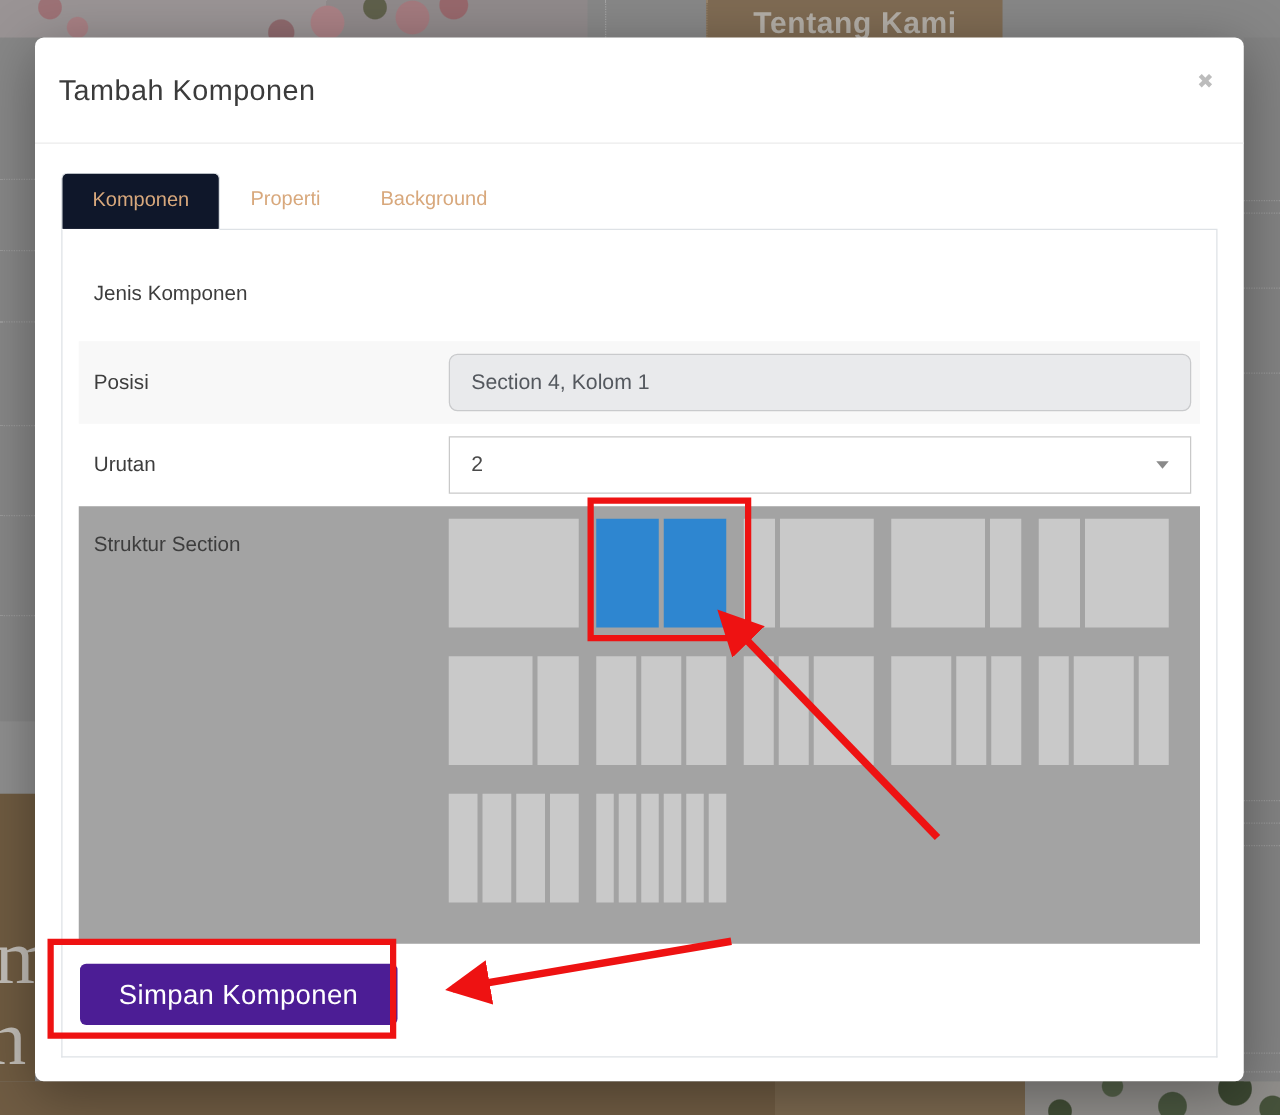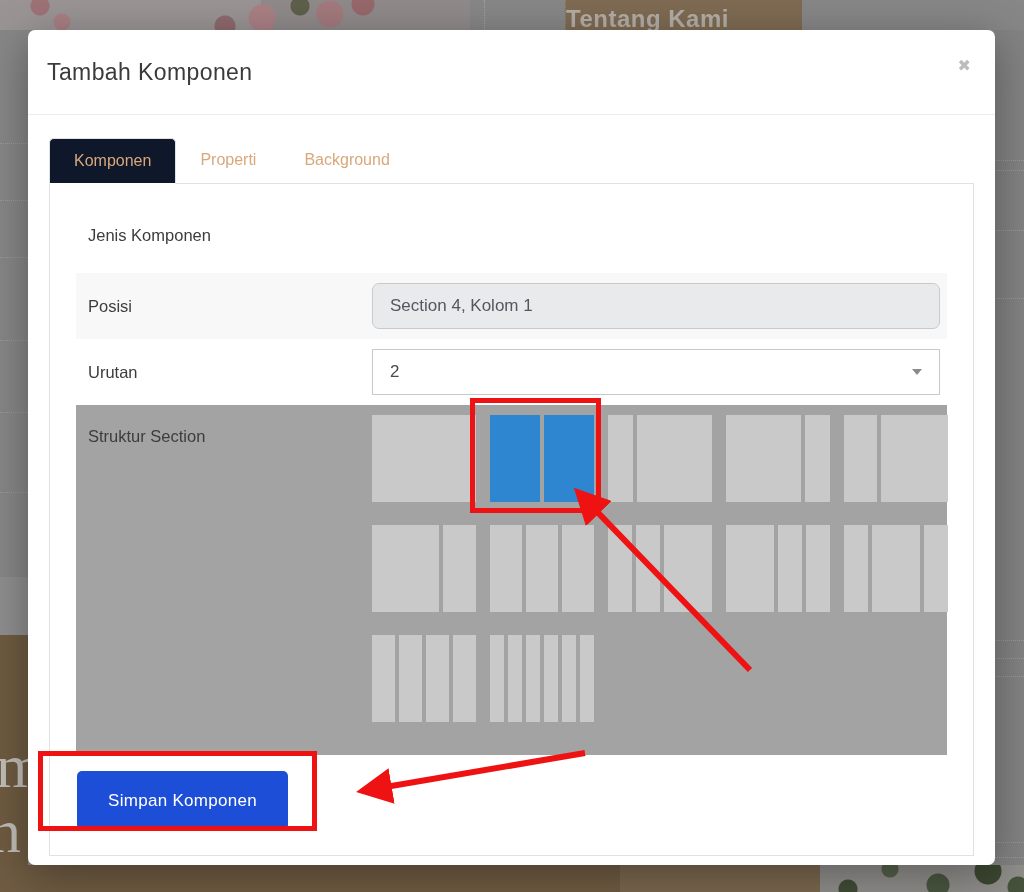--- a/index.html
+++ b/index.html
@@ -22,21 +22,21 @@
       radial-gradient(circle at 330px 14px,#a37a7e 0 13px, rgba(0,0,0,0) 14px),
       radial-gradient(circle at 363px 4px, #97686c 0 11px, rgba(0,0,0,0) 12px),
       radial-gradient(circle at 225px 26px,#8f6a6e 0 10px, rgba(0,0,0,0) 11px),
       linear-gradient(100deg,#9a9495 0 55%, #908a8b 55% 100%);
   }
   .bd-vdot { left:484px; top:0; width:0; height:30px; border-left:1px dotted #a3a3a3; }
   .bd-tentang {
     left:565px; top:0; width:237px; height:38px;
     background:#7f6b53; color:#b3aea7;
     font-size:24px; font-weight:700; letter-spacing:.5px;
-    display:flex; align-items:center; justify-content:flex-start;
+    display:flex; align-items:center; justify-content:center;
     border-left:1px dotted #95826a;
   }
   .bd-left-dot { left:0; width:28px; height:0; border-top:1px dotted #9b9b9b; }
   .bd-left-light { left:0; top:577px; width:28px; height:58px; background:#8f8f8f; }
   .bd-left-brown {
     left:0; top:635px; width:28px; height:230px; background:#6f5b41; overflow:hidden;
     color:#c2beb8; font-family:"Liberation Serif", serif;
   }
   .bd-left-brown .frag { position:absolute; line-height:1; }
   .bd-bottom-left {
@@ -72,21 +72,21 @@
   .modal-close { color:#bcbcbc; font-size:16px; cursor:pointer; margin-top:-14px; }
   .modal-body { padding:23px 21px 24px; }
 
   .nav-tabs { display:flex; border-bottom:1px solid #dee2e6; }
   .tab { padding:13px 24px; font-size:16px; color:#d8a87c; cursor:pointer; white-space:nowrap; }
   .tab.active {
     background:#0f172a; border:1px solid #dee2e6; border-bottom:1px solid #fff;
     border-radius:5px 5px 0 0; margin-bottom:-1px;
   }
 
-  .tab-content { border:1px solid #dee2e6; border-top:none; padding:13px 26px 0; }
+  .tab-content { border:1px solid #dee2e6; border-top:none; padding:13px 13px 0; }
 
   .frow {
     display:grid; grid-template-columns:284px 1fr;
     align-items:center; min-height:66px; padding:10px 7px 10px 12px;
   }
   .frow.first { min-height:76px; }
   .frow.striped { background:#f8f8f8; }
   .flabel { font-size:16.5px; color:#3d3d3d; }
   .ro-input {
     height:46px; background:#e9eaec; border:1px solid #c9cacc; border-radius:7px;
@@ -105,22 +105,22 @@
 
   .frow-struct { align-items:start; padding:10px 0 33px 12px; background:#a3a3a3; }
   .frow-struct .flabel { padding-top:12px; }
   .struct-grid { display:grid; grid-template-columns:repeat(5,104px); gap:23px 14px; }
   .struct-option { height:87px; display:flex; gap:4px; cursor:pointer; }
   .struct-col { background:#c9c9c9; flex-basis:0; }
   .struct-option.selected .struct-col { background:#2e86d0; }
 
   .btn-row { padding:16px 0 25px 1px; }
   .save-btn {
-    background:#1d4ed8; color:#fff; border:none; border-radius:5px;
-    height:59px; padding:0 31px; font-size:17px; letter-spacing:.3px; cursor:pointer;
+    background:#4c1d95; color:#fff; border:none; border-radius:5px;
+    height:49px; padding:0 31px; font-size:22px; letter-spacing:.3px; cursor:pointer;
     font-family:"Liberation Sans", sans-serif;
   }
 
   
   .hl-rect { position:absolute; border:5px solid #ee1212; z-index:50; pointer-events:none; }
   #hl-structure { left:470px; top:398px; width:131px; height:115px; }
   #hl-save { left:38px; top:751px; width:279px; height:80px; }
   .arrows { position:absolute; left:0; top:0; z-index:51; pointer-events:none; }
 </style>
 </head>

